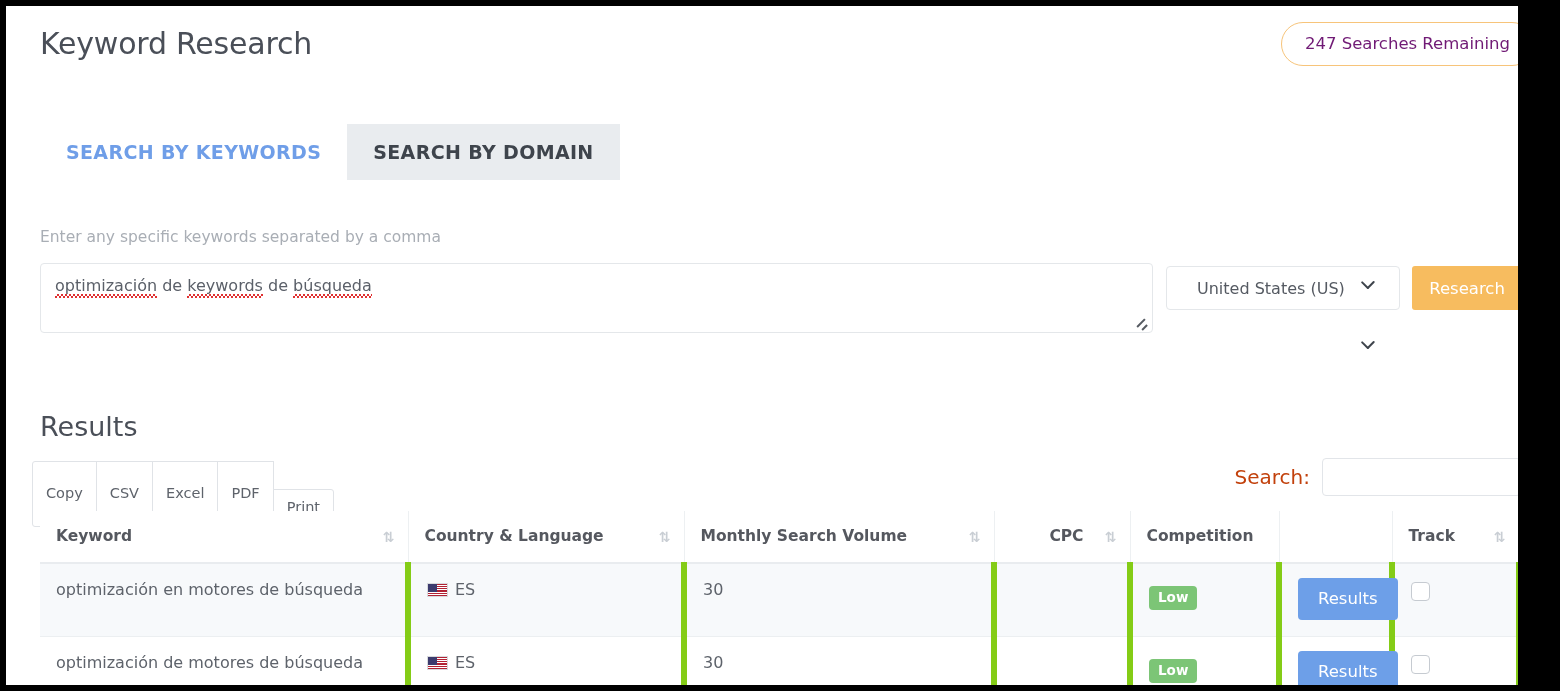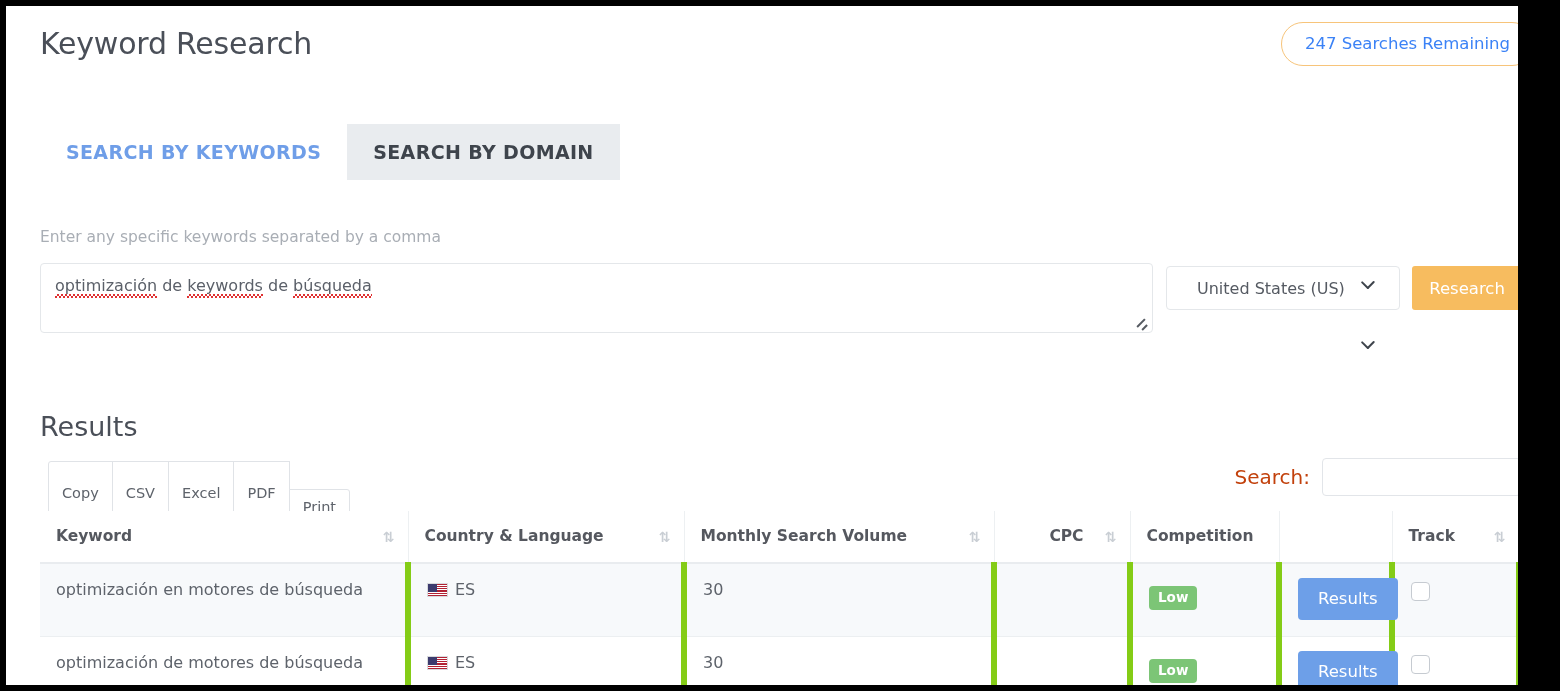--- a/index.html
+++ b/index.html
@@ -37,21 +37,21 @@
     font-size: 30px;
     font-weight: 400;
     color: #4a4f58;
     letter-spacing: -0.2px;
   }
   .searches-badge {
     position: absolute;
     right: 18px; top: 16px;
     border: 1px solid #f7c47a;
     border-radius: 24px;
-    color: #3b82f6;
+    color: #701a75;
     font-size: 16.5px;
     padding: 11px 23px 12px 23px;
     background: #fff;
     white-space: nowrap;
     cursor: pointer;
   }
 
   
   .tabs {
     position: absolute;
@@ -181,21 +181,21 @@
   
   .results-title {
     position: absolute;
     left: 34px; top: 405px;
     font-size: 27px;
     color: #4a4f58;
     font-weight: 400;
   }
   .export-group {
     position: absolute;
-    left: 42px; top: 455px;
+    left: 26px; top: 455px;
     display: flex;
   }
   .export-btn {
     border: 1px solid #e0e3e7;
     background: #fff;
     color: #5e636b;
     font-family: "DejaVu Sans", "Liberation Sans", sans-serif;
     font-size: 14.5px;
     padding: 8px 13px 9px 13px;
     cursor: pointer;

